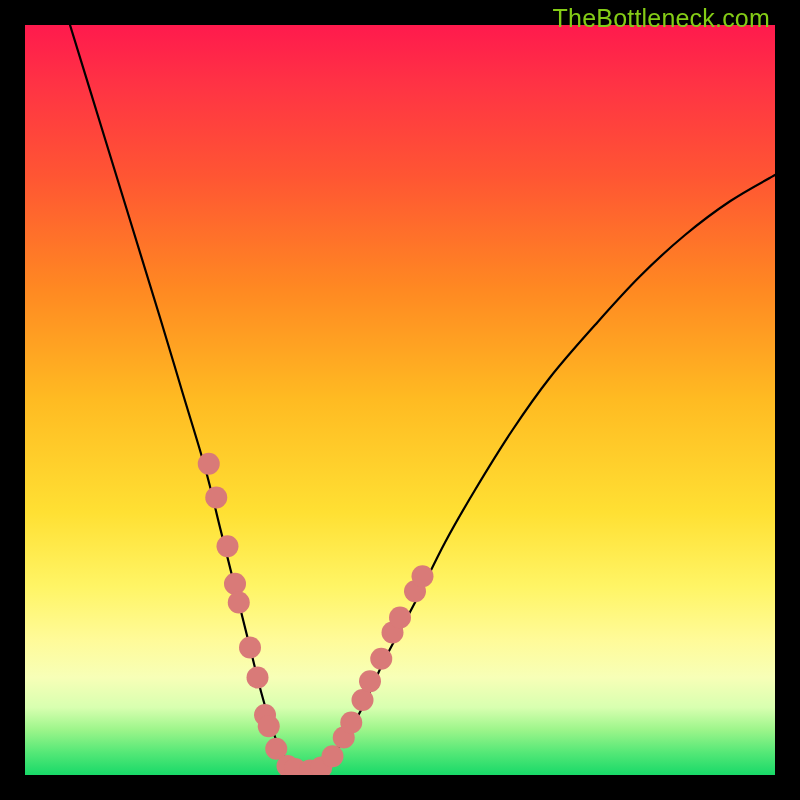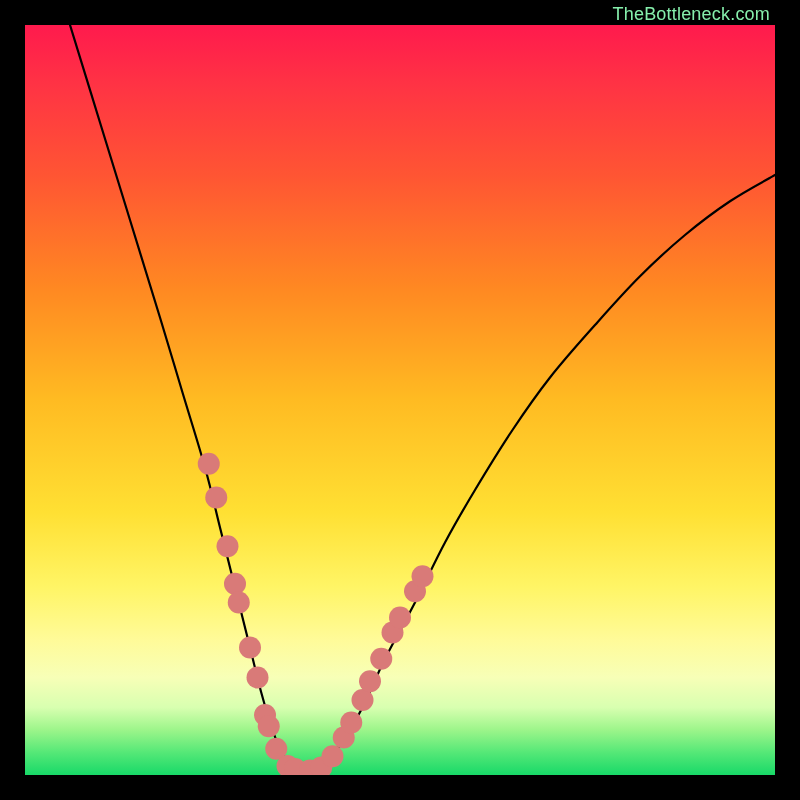--- a/index.html
+++ b/index.html
@@ -29,22 +29,22 @@
       #f7ffb7 87%,
       #d8ffb0 91%,
       #9cf58a 94%,
       #55e877 97%,
       #18d968 100%);
   }
   .watermark {
     position: absolute;
     top: 4px;
     right: 30px;
-    color: #86efac;
-    font-size: 18px;
+    color: #84cc16;
+    font-size: 25px;
     font-weight: 400;
     letter-spacing: 0.2px;
     z-index: 5;
     font-family: Arial, Helvetica, sans-serif;
     text-align: right;
   }
   svg.plot {
     position: absolute;
     left: 0;
     top: 0;

